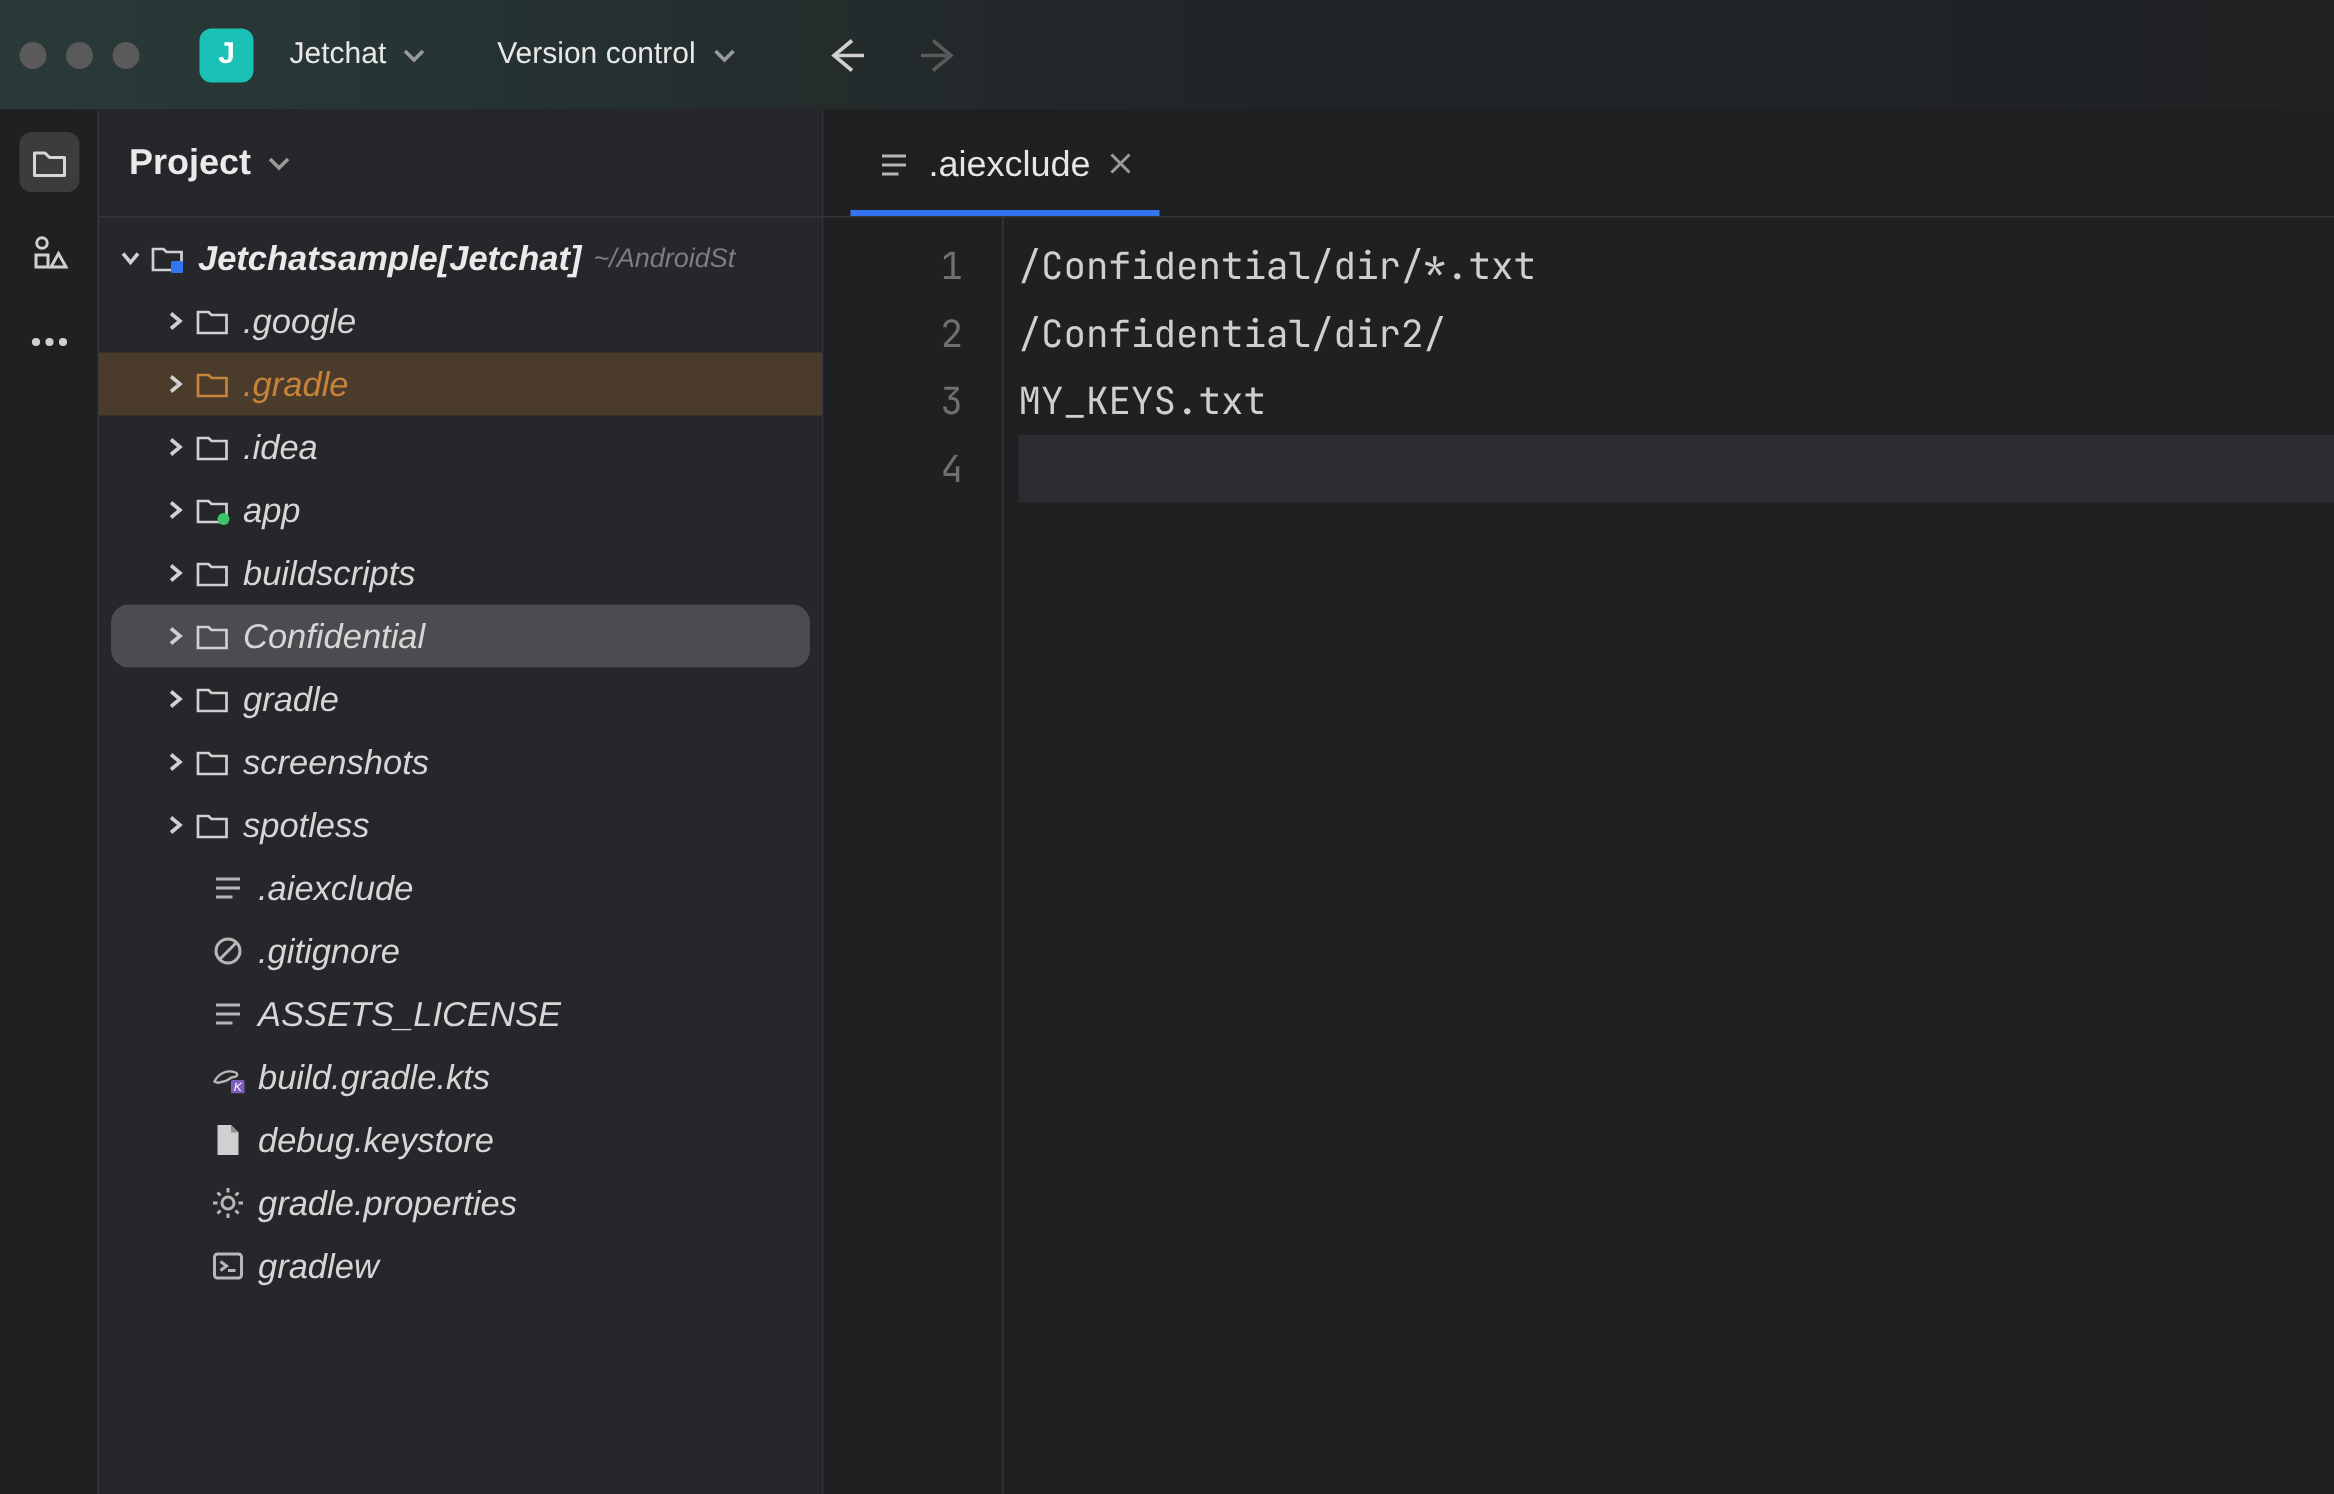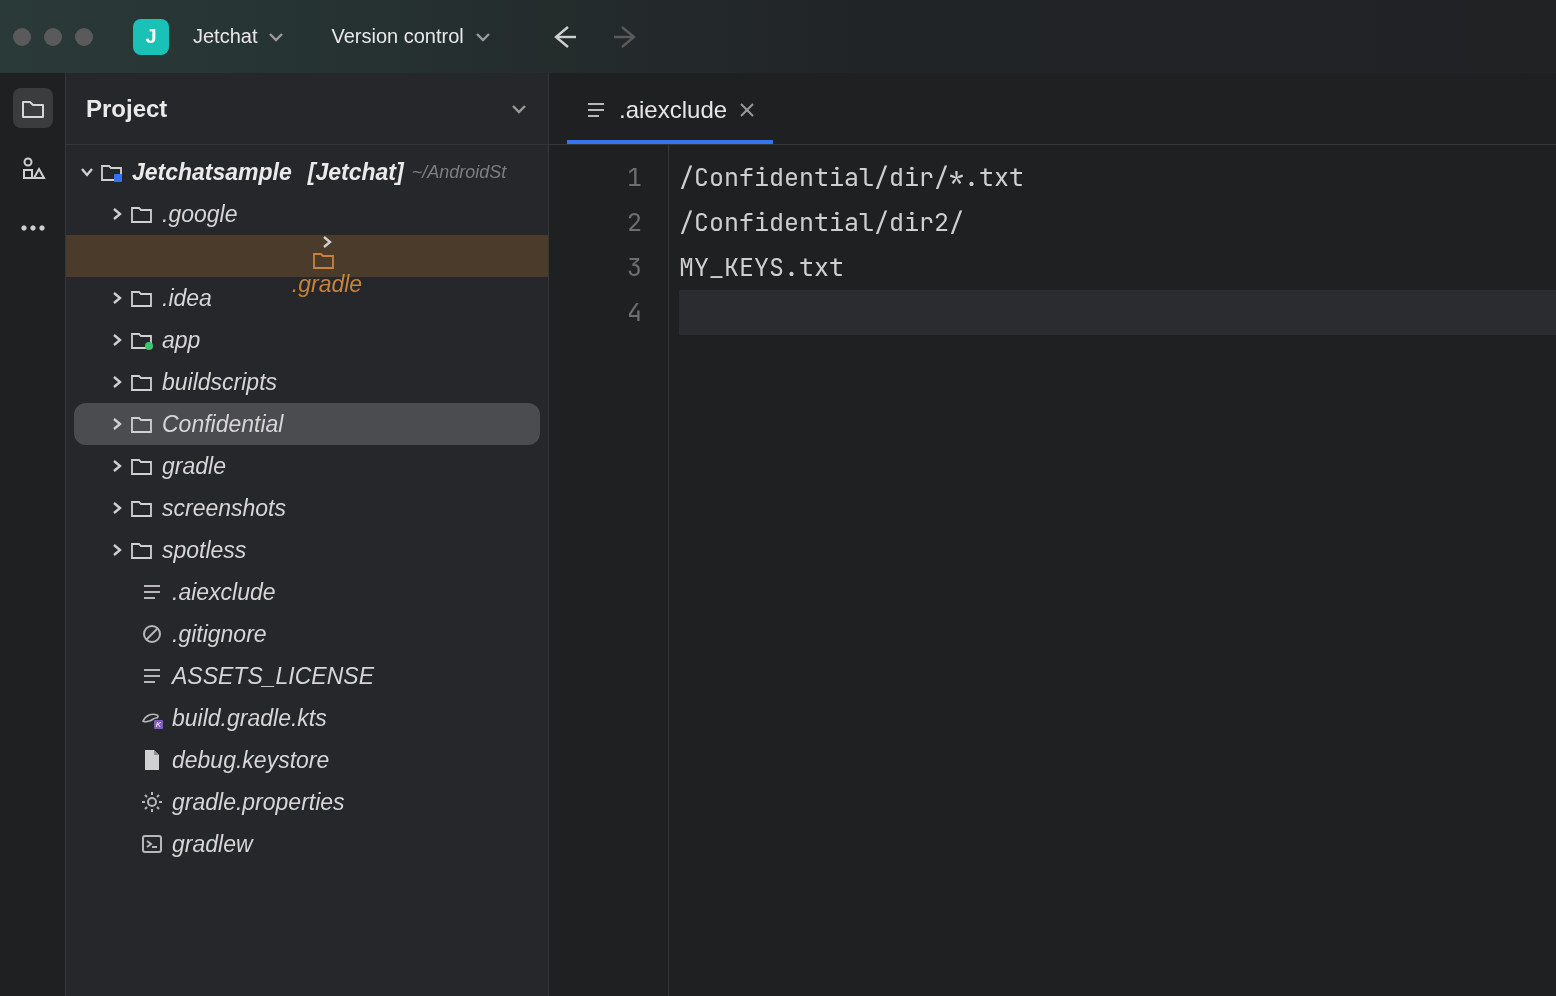--- a/index.html
+++ b/index.html
@@ -63,30 +63,29 @@
   width: 483px; flex: 0 0 483px;
   background: #25272a;
   border-right: 1px solid #343638;
   display: flex; flex-direction: column;
   overflow: hidden;
 }
 .panel-header {
   height: 72px; display:flex; align-items:center; gap: 10px;
   padding: 0 20px; font-weight: 600; font-size: 24px; color: #eaeaea;
   border-bottom: 1px solid #343638;
-  justify-content: space-between;
 }
 .tree { padding: 6px 0; overflow: hidden; }
 .tree-row {
   display: flex; align-items: center;
   height: 42px; cursor: pointer;
   white-space: nowrap;
   font-style: italic;
 }
-.tree-row.vcs-brown { background: #4b3b2a; flex-direction: column; }
+.tree-row.vcs-brown { background: #4b3b2a; }
 .tree-row.selected { background: #4a4c50; border-radius: 12px; margin: 0 8px; padding-left: -8px; }
 .tree-row .arrow { width: 22px; display:flex; justify-content:center; }
 .tree-row .icon { width: 28px; display:flex; justify-content:center; margin-right: 6px; }
 .tree-row .label { color: #d6d6d6; font-size: 23px; }
 .tree-row .label.folder-orange { color: #c8833a; }
 .tree-row .suffix { color: #7d7e80; margin-left: 8px; font-size: 18px; }
 .depth-0 { padding-left: 10px; }
 .depth-1 { padding-left: 40px; }
 .depth-1f { padding-left: 72px; } 
 .tree-row.selected.depth-1 { padding-left: 32px; }
@@ -190,21 +189,21 @@
               <polyline class="chev" points="3,5 8,11 13,5"></polyline>
             </svg>
           </span>
         <span class="icon">
           <svg width="24" height="22">
               <path d="M2 5h7l2 2h10v12H2z" stroke="#cfd0d0" stroke-width="1.8" fill="none"></path>
               <rect x="14" y="13" width="8" height="8" fill="#3574f0" rx="1"></rect>
             </svg>
         </span>
         <span class="label" style="font-weight:600;color:#eaeaea">Jetchatsample</span>
-        <span class="label" style="font-weight:600;color:#eaeaea;margin-left:16px">[Jetchat]</span>
+        <span class="label" style="font-weight:600;color:#eaeaea;margin-left:0">[Jetchat]</span>
         <span class="suffix">~/AndroidSt</span>
       </div>
 
       <div id="folders-mount">
           <div class="tree-row depth-1">
             <span class="arrow">
               <svg width="14" height="14">
                 <polyline class="chev" points="4,2 10,7 4,12"></polyline>
               </svg>
             </span>

